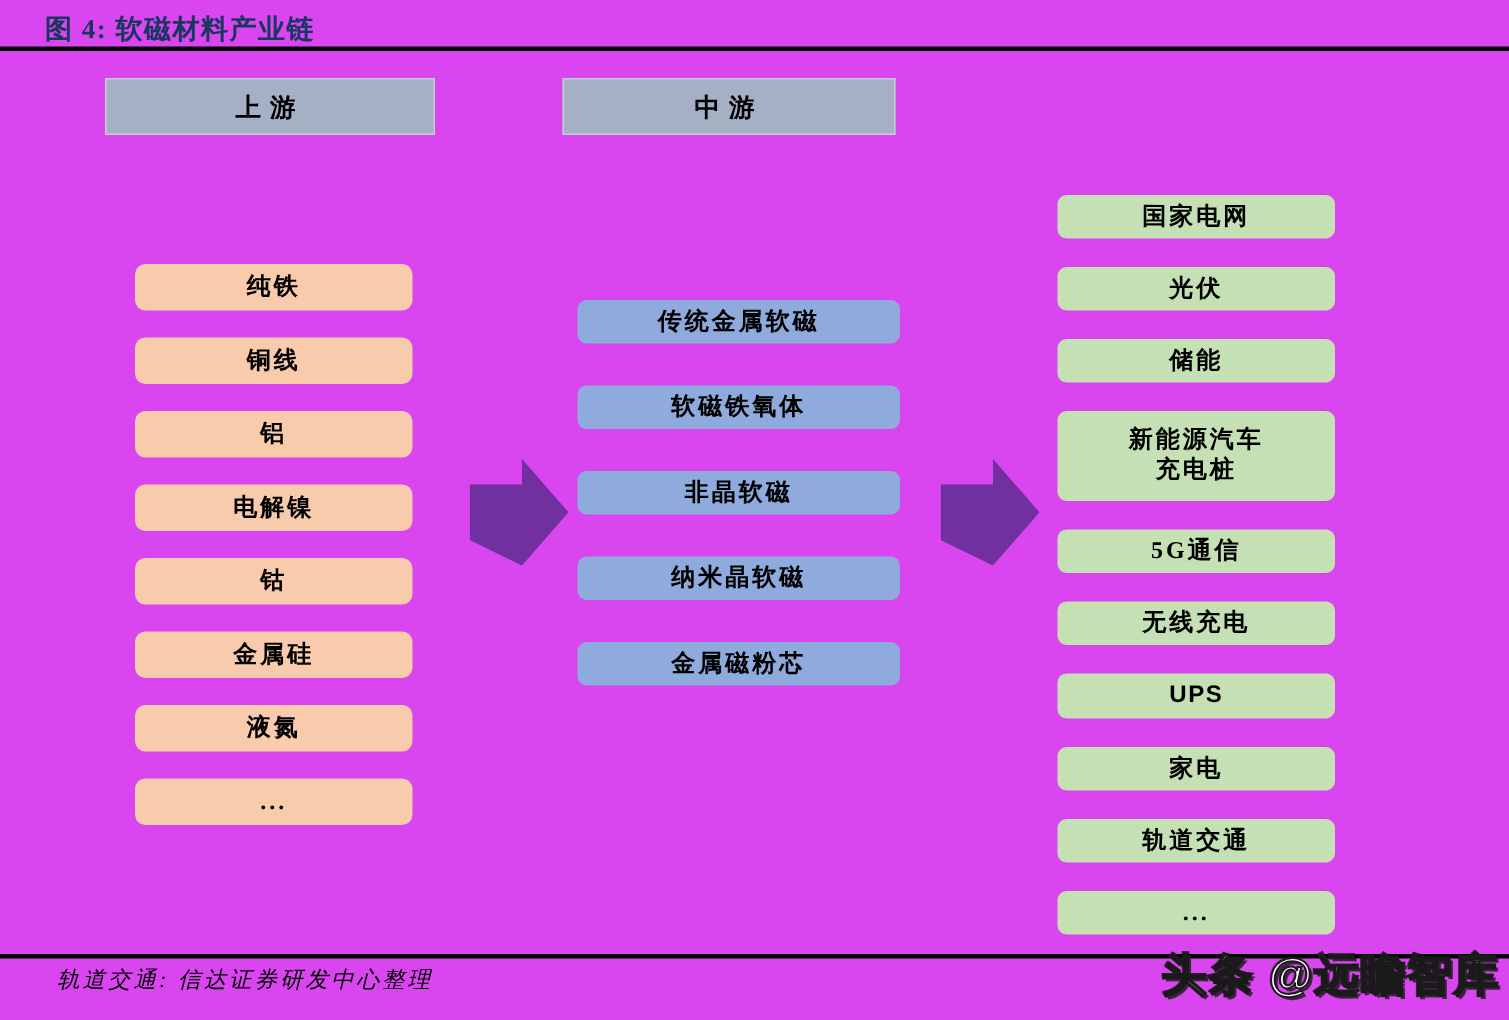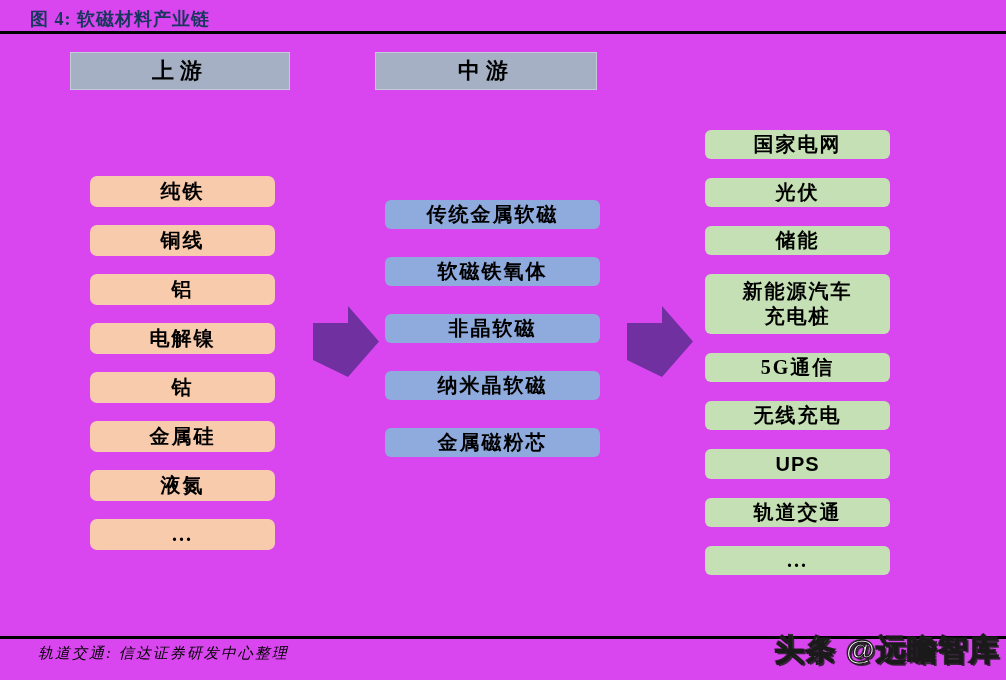--- a/index.html
+++ b/index.html
@@ -27,35 +27,35 @@
   .rule-top { top: 31px; height: 3px; }
   .rule-bottom { top: 636px; height: 3px; }
 
   .hdr {
     position: absolute;
     top: 52px; height: 38px;
     background: var(--header-bg, #A6B0C4);
     border: 1px solid #c3cad8;
     box-sizing: border-box;
     display: flex; align-items: center; justify-content: center;
-    font-size: 22px; font-weight: bold; color: #000;
+    font-size: 17px; font-weight: bold; color: #000;
     letter-spacing: 6px;
   }
   .hdr-up   { left: 70px;  width: 220px; }
   .hdr-mid  { left: 375px; width: 222px; }
   .hdr-down { left: 690px; width: 222px; }
 
   .col { position: absolute; display: flex; flex-direction: column; }
   .col-up   { left: 90px;  top: 176px; width: 185px; gap: 18px; }
   .col-mid  { left: 385px; top: 200px; width: 215px; gap: 28px; }
   .col-down { left: 705px; top: 130px; width: 185px; gap: 19px; }
 
   .item {
     display: flex; align-items: center; justify-content: center;
-    font-size: 20px; font-weight: bold; color: #000;
+    font-size: 16px; font-weight: bold; color: #000;
     text-align: center;
     white-space: pre-line;
     line-height: 1.25;
     letter-spacing: 2px;
     box-sizing: border-box;
   }
   .item-up   { height: 31px; background: var(--upstream-bg, #F8CBAD);   border-radius: 7px; }
   .item-mid  { height: 29px; background: var(--midstream-bg, #8FAADC);  border-radius: 6px; }
   .item-down { height: 29px; background: var(--downstream-bg, #C5E0B4); border-radius: 6px; }
   .item-tall { height: 60px; }
@@ -127,20 +127,21 @@
 
   <div class="col col-down">
     <div class="item item-down">国家电网</div>
     <div class="item item-down">光伏</div>
     <div class="item item-down">储能</div>
     <div class="item item-down item-tall">新能源汽车
 充电桩</div>
     <div class="item item-down">5G通信</div>
     <div class="item item-down">无线充电</div>
     <div class="item item-down item-ups">UPS</div>
+    <div class="item item-down">家电</div>
     <div class="item item-down">轨道交通</div>
     <div class="item item-down">...</div>
   </div>
 
   <div class="rule rule-bottom"></div>
   <div class="source-line">轨道交通: 信达证券研发中心整理</div>
   <div class="watermark">头条 @远瞻智库</div>
 
 </div>
 

